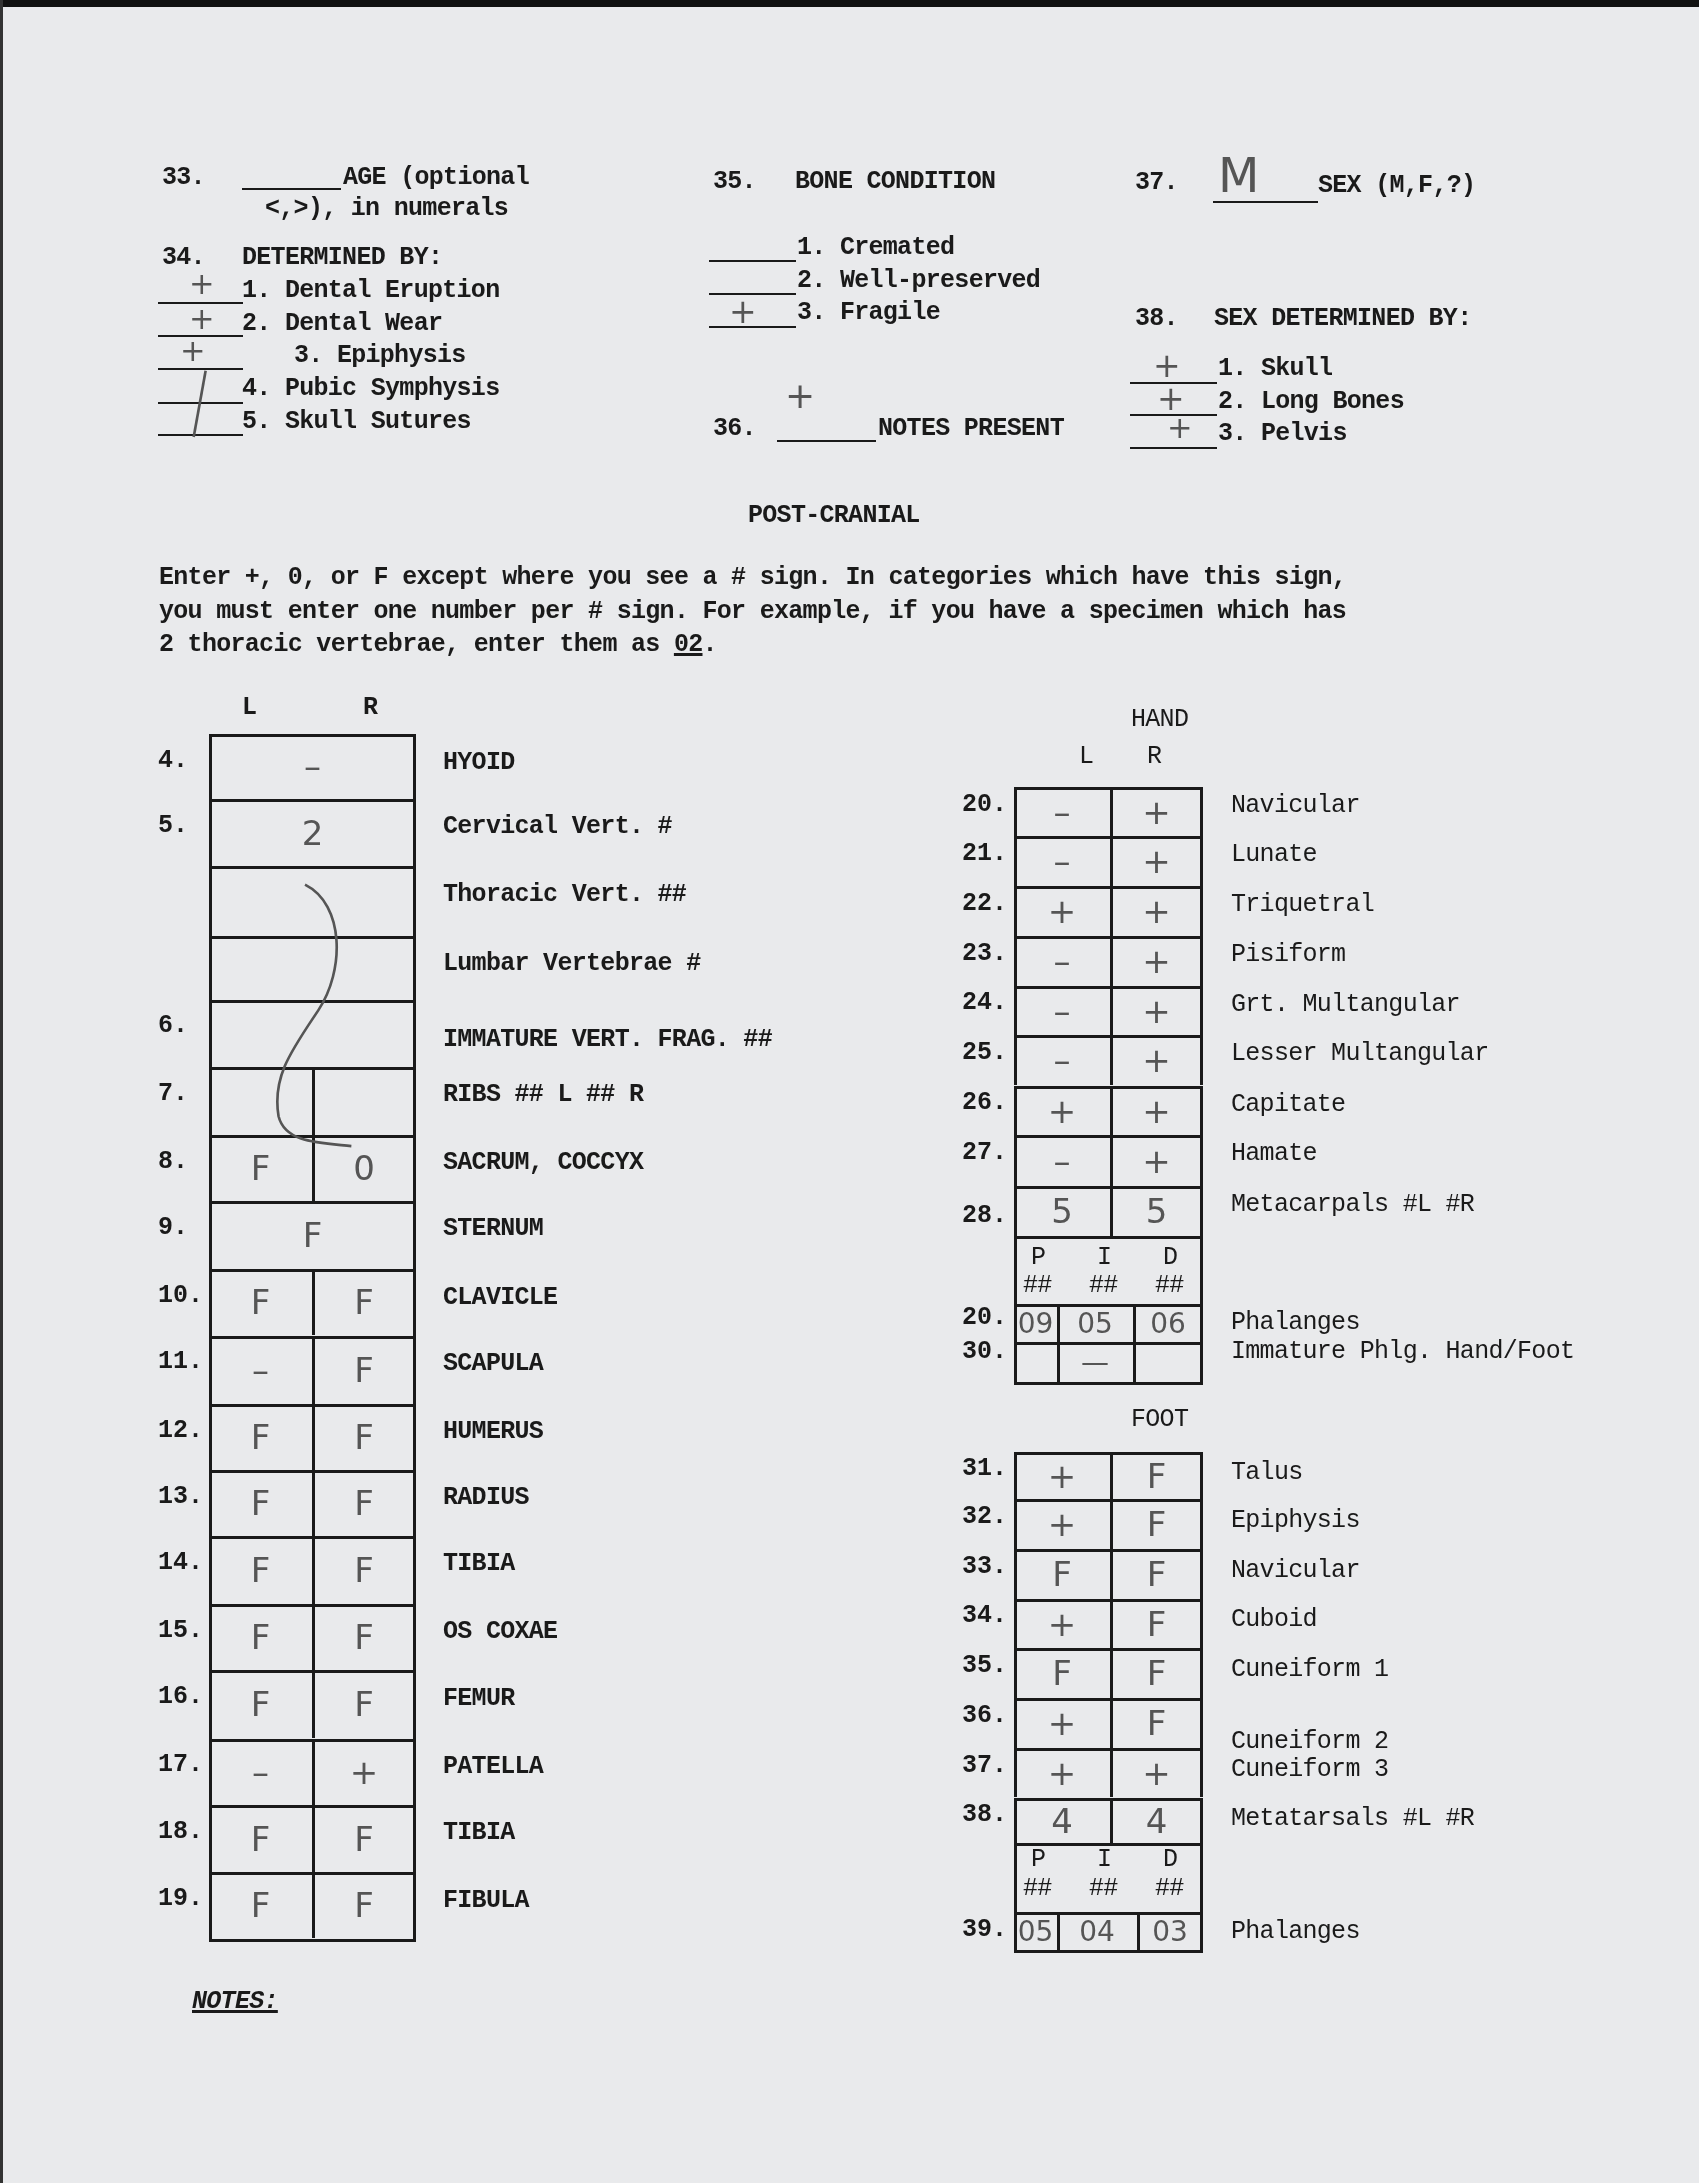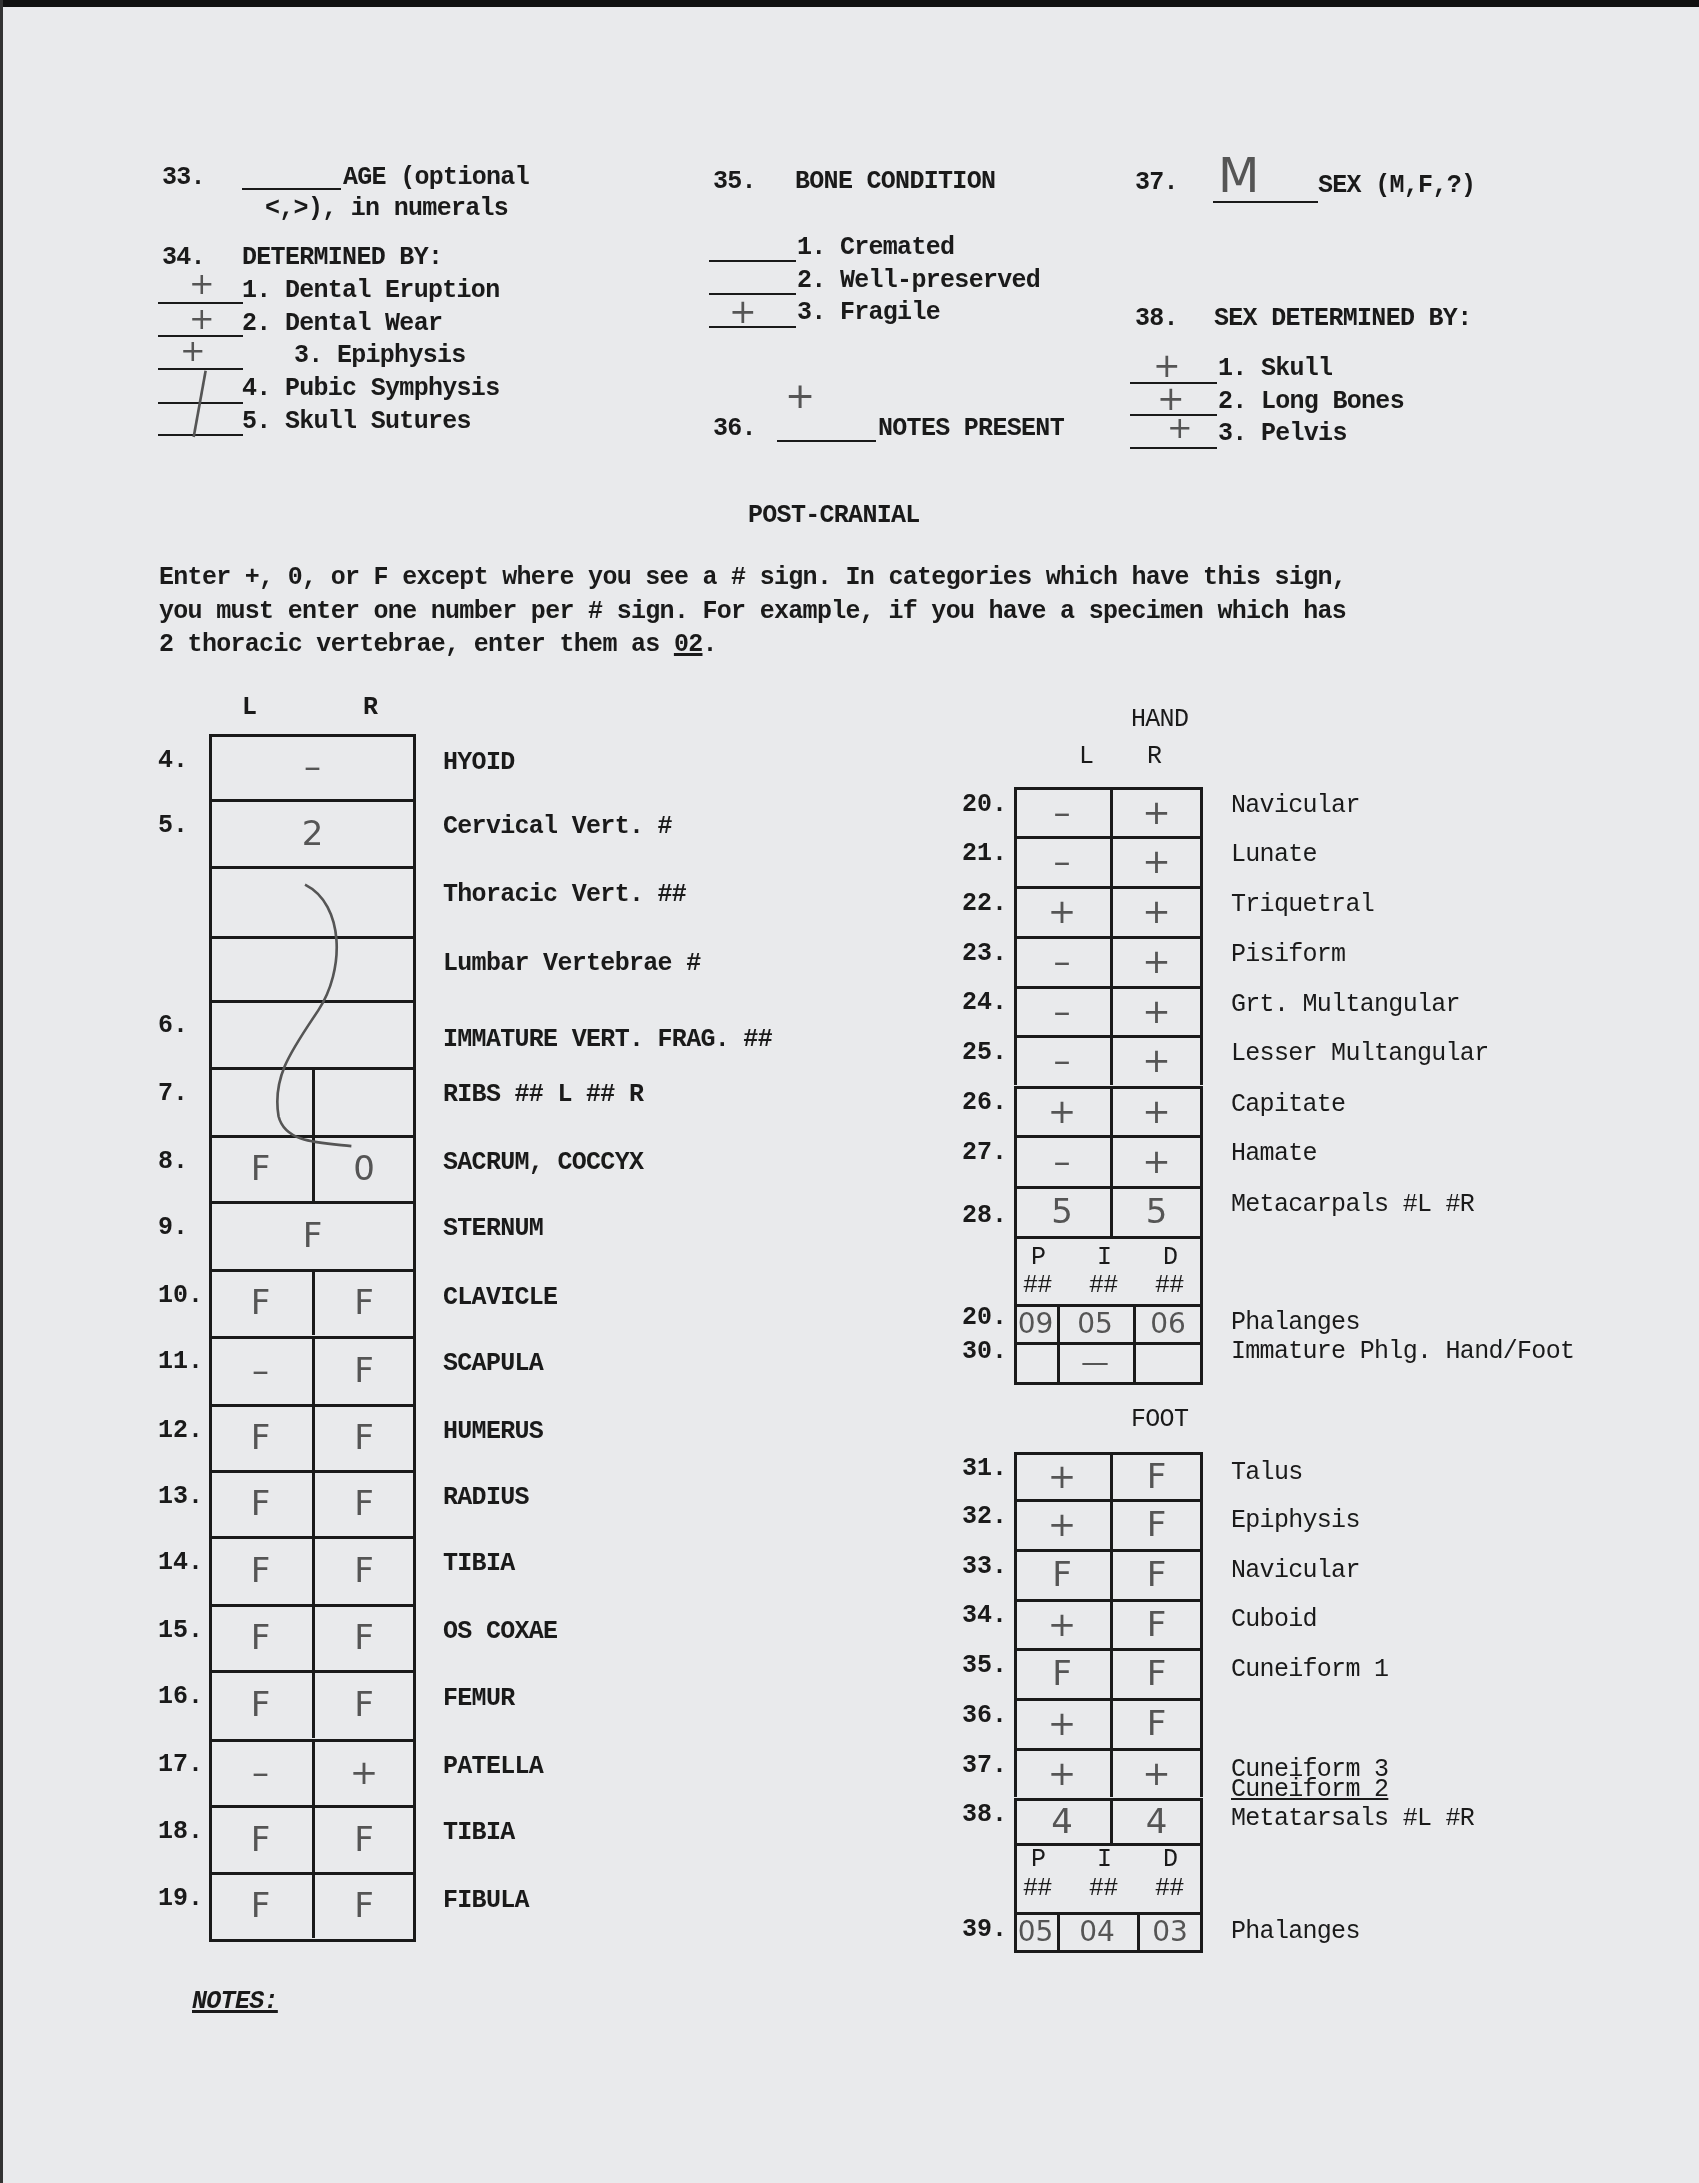--- a/index.html
+++ b/index.html
@@ -367,21 +367,21 @@
 <div class="vline" style="left: 1200px; top: 1648px; height: 50px;"></div>
 <div class="numlbl" style="left: 962px; top: 1651px;">35.</div>
 <div class="t" style="left: 1231px; top: 1655px; font-weight: normal;">Cuneiform 1</div>
 <div class="cell" style="left: 1014px; top: 1648px; width: 96px; height: 50px;">F</div>
 <div class="cell" style="left: 1110px; top: 1648px; width: 93px; height: 50px;">F</div>
 <div class="hline" style="left: 1014px; top: 1698px; width: 189px;"></div>
 <div class="vline" style="left: 1014px; top: 1698px; height: 50px;"></div>
 <div class="vline" style="left: 1110px; top: 1698px; height: 50px;"></div>
 <div class="vline" style="left: 1200px; top: 1698px; height: 50px;"></div>
 <div class="numlbl" style="left: 962px; top: 1701px;">36.</div>
-<div class="t" style="left: 1231px; top: 1775px; font-weight: normal; text-decoration: underline;">Cuneiform 2</div>
+<div class="t" style="left: 1231px; top: 1727px; font-weight: normal;">Cuneiform 2</div>
 <div class="cell" style="left: 1014px; top: 1698px; width: 96px; height: 50px;">+</div>
 <div class="cell" style="left: 1110px; top: 1698px; width: 93px; height: 50px;">F</div>
 <div class="hline" style="left: 1014px; top: 1748px; width: 189px;"></div>
 <div class="vline" style="left: 1014px; top: 1748px; height: 49px;"></div>
 <div class="vline" style="left: 1110px; top: 1748px; height: 49px;"></div>
 <div class="vline" style="left: 1200px; top: 1748px; height: 49px;"></div>
 <div class="numlbl" style="left: 962px; top: 1751px;">37.</div>
 <div class="t" style="left: 1231px; top: 1755px; font-weight: normal;">Cuneiform 3</div>
 <div class="cell" style="left: 1014px; top: 1748px; width: 96px; height: 49px;">+</div>
 <div class="cell" style="left: 1110px; top: 1748px; width: 93px; height: 49px;">+</div>

